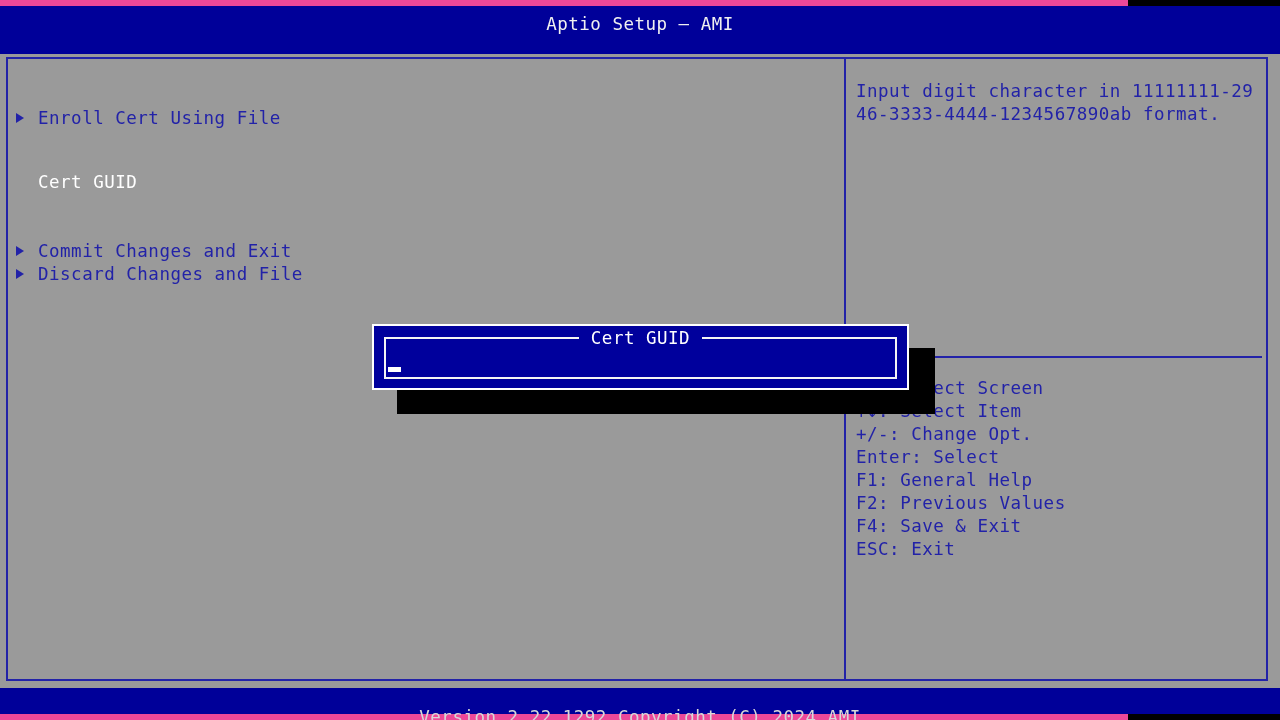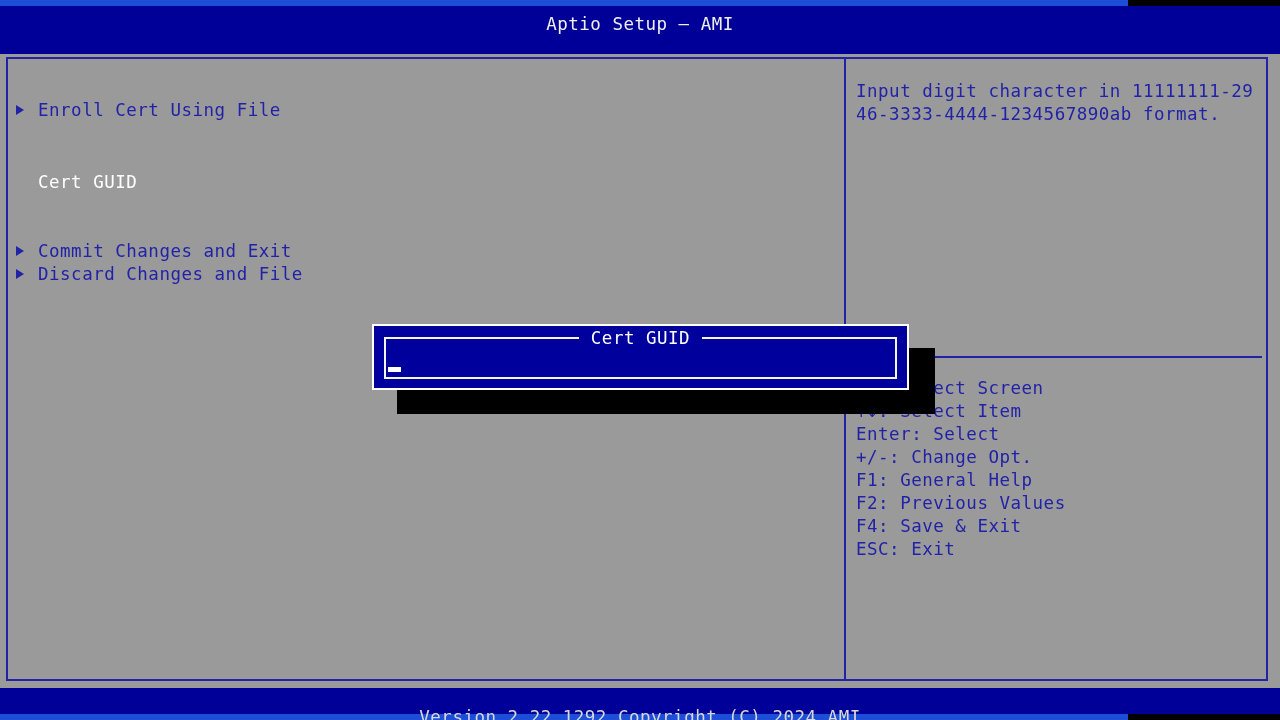--- a/index.html
+++ b/index.html
@@ -17,21 +17,21 @@
     font-size: 17.5px;
     line-height: 23px;
     letter-spacing: 0.5px;
     -webkit-font-smoothing: none;
   }
 
   #screen {
     position: relative;
     width: 1128px;
     height: 720px;
-    background: #1d4ed8;
+    background: #ec4899;
   }
 
   
   .header-bar {
     position: absolute;
     left: 0; top: 6px;
     width: 1280px; height: 48px;
     background: #000099;
   }
   .header-title {
@@ -211,21 +211,21 @@
   </div>
   <div class="tab">Advanced</div>
 
   <div class="body-area">
 
     <div class="panel-frame"></div>
     <div class="v-divider"></div>
 
     <div class="left-panel">
 
-      <div class="menu-row" style="top:40px;padding-left:39px;">
+      <div class="menu-row" style="top:48px;padding-left:39px;">
         <span class="arrow"></span>
         <span class="menu-label">Enroll Cert Using File</span>
       </div>
 
       <div class="menu-row selected" style="top:112px;">
         <span class="menu-label">Cert GUID</span>
       </div>
 
       <div class="menu-row" style="top:181px;">
         <span class="arrow"></span>
@@ -238,22 +238,22 @@
       </div>
 
     </div>
 
     <div class="right-panel">
       <div class="help-text">Input digit character in 11111111-2946-3333-4444-1234567890ab format.</div>
       <div class="h-divider"></div>
       <div class="keylist">
         <div class="keylist-row">→←: Select Screen</div>
         <div class="keylist-row">↑↓: Select Item</div>
+        <div class="keylist-row">+/-: Change Opt.</div>
         <div class="keylist-row">Enter: Select</div>
-        <div class="keylist-row">+/-: Change Opt.</div>
         <div class="keylist-row">F1: General Help</div>
         <div class="keylist-row">F2: Previous Values</div>
         <div class="keylist-row">F4: Save &amp; Exit</div>
         <div class="keylist-row">ESC: Exit</div>
       </div>
     </div>
 
   </div>
 
   <div class="dialog-shadow"></div>

